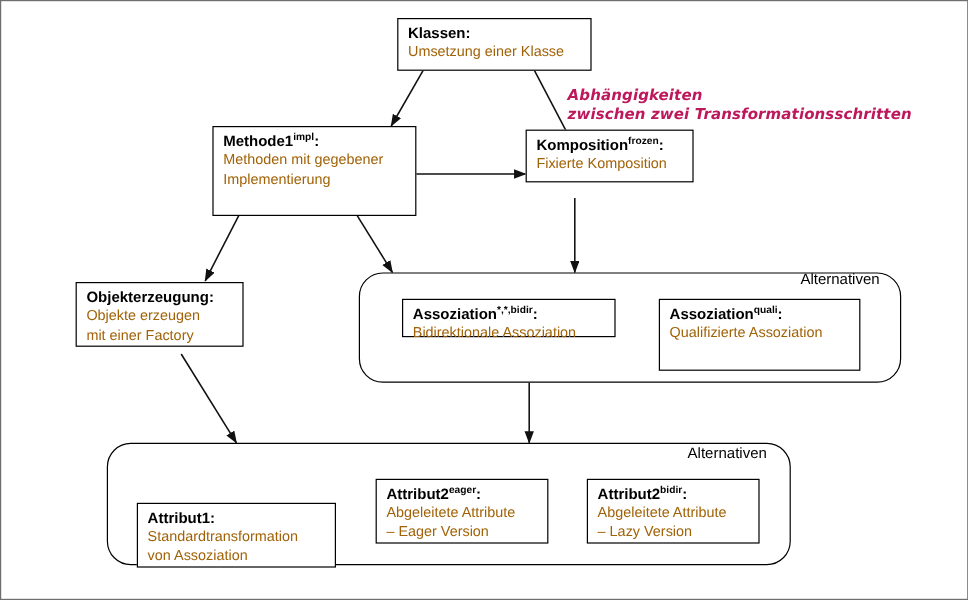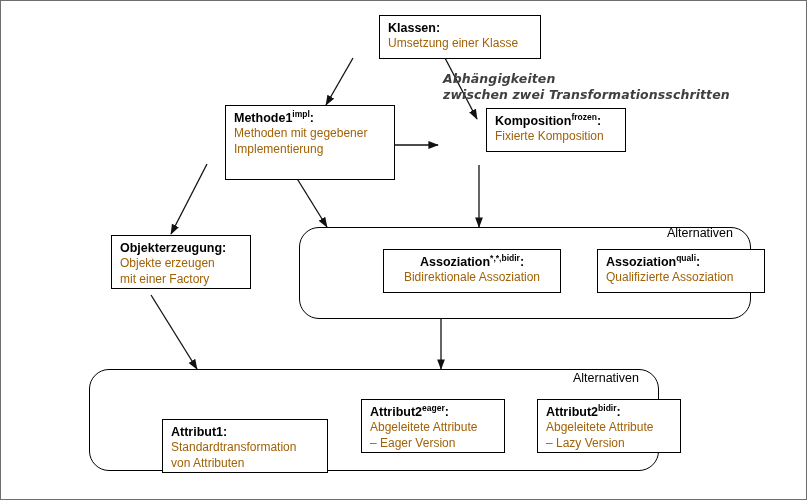--- a/index.html
+++ b/index.html
@@ -27,21 +27,20 @@
     pointer-events: none;
   }
   
   .node {
     position: absolute;
     box-sizing: border-box;
     background: #ffffff;
     border: 1px solid #000000;
     padding: 5px 8px 6px 8px;
     z-index: 3;
-    margin-left: 48px;
   }
   .node .title {
     font-weight: bold;
     font-size: 12.5px;
     line-height: 15px;
     color: #000000;
     white-space: nowrap;
   }
   .node .title sup {
     font-size: 8.5px;
@@ -106,21 +105,21 @@
 
     <line x1="287" y1="163" x2="326" y2="226" stroke="#111111" stroke-width="1.3" marker-end="url(#arrowhead)"></line>
 
     <line x1="478" y1="164" x2="478" y2="226" stroke="#111111" stroke-width="1.3" marker-end="url(#arrowhead)"></line>
 
     <line x1="150" y1="294" x2="196" y2="368" stroke="#111111" stroke-width="1.3" marker-end="url(#arrowhead)"></line>
 
     <line x1="440" y1="318" x2="440" y2="368" stroke="#111111" stroke-width="1.3" marker-end="url(#arrowhead)"></line>
   </svg>
 
-  <div class="annotation" style="left:442px; top:70px; color:#404040;">Abhängigkeiten
+  <div class="annotation" style="left:472px; top:70px; color:#be185d;">Abhängigkeiten
 zwischen zwei Transformationsschritten</div>
 
   <div class="group" style="left:298px; top:226px; width:452px; height:92px;"></div>
   <div class="group-label" style="left:666px; top:225px;">Alternativen</div>
 
   <div class="group" style="left:88px; top:368px; width:570px; height:102px;"></div>
   <div class="group-label" style="left:572px; top:370px;">Alternativen</div>
 
   <div class="node" style="left:330px; top:14px; width:162px; height:44px;">
     <div class="title">
@@ -145,40 +144,40 @@
   </div>
 
   <div class="node" style="left:62px; top:234px; width:140px; height:54px;">
     <div class="title">
       <span>Objekterzeugung</span><sup></sup><span>:</span>
     </div>
     <div class="body">Objekte erzeugen
 mit einer Factory</div>
   </div>
 
-  <div class="node" style="left:334px; top:248px; width:178px; height:44px;text-align:center;">
+  <div class="node" style="left:334px; top:248px; width:178px; height:32px;">
     <div class="title">
       <span>Assoziation</span><sup>*,*,bidir</sup><span>:</span>
     </div>
     <div class="body">Bidirektionale Assoziation</div>
   </div>
 
-  <div class="node" style="left:548px; top:248px; width:168px; height:44px;">
+  <div class="node" style="left:548px; top:248px; width:168px; height:60px;">
     <div class="title">
       <span>Assoziation</span><sup>quali</sup><span>:</span>
     </div>
     <div class="body">Qualifizierte Assoziation</div>
   </div>
 
   <div class="node" style="left:113px; top:418px; width:166px; height:54px;">
     <div class="title">
       <span>Attribut1</span><sup></sup><span>:</span>
     </div>
     <div class="body">Standardtransformation
-von Attributen</div>
+von Assoziation</div>
   </div>
 
   <div class="node" style="left:312px; top:398px; width:144px; height:54px;">
     <div class="title">
       <span>Attribut2</span><sup>eager</sup><span>:</span>
     </div>
     <div class="body">Abgeleitete Attribute
 – Eager Version</div>
   </div>
 

